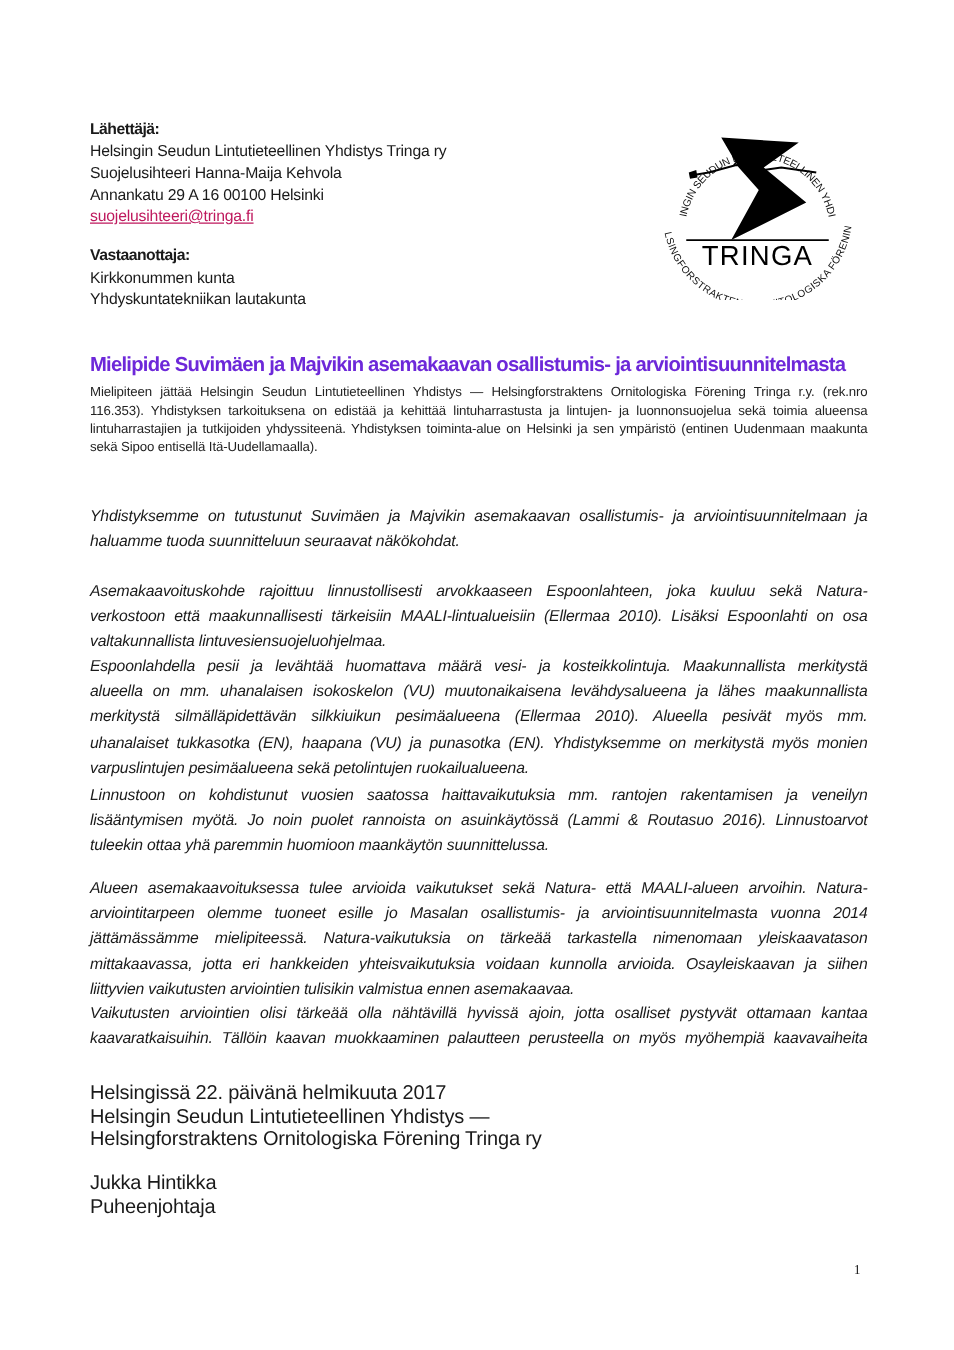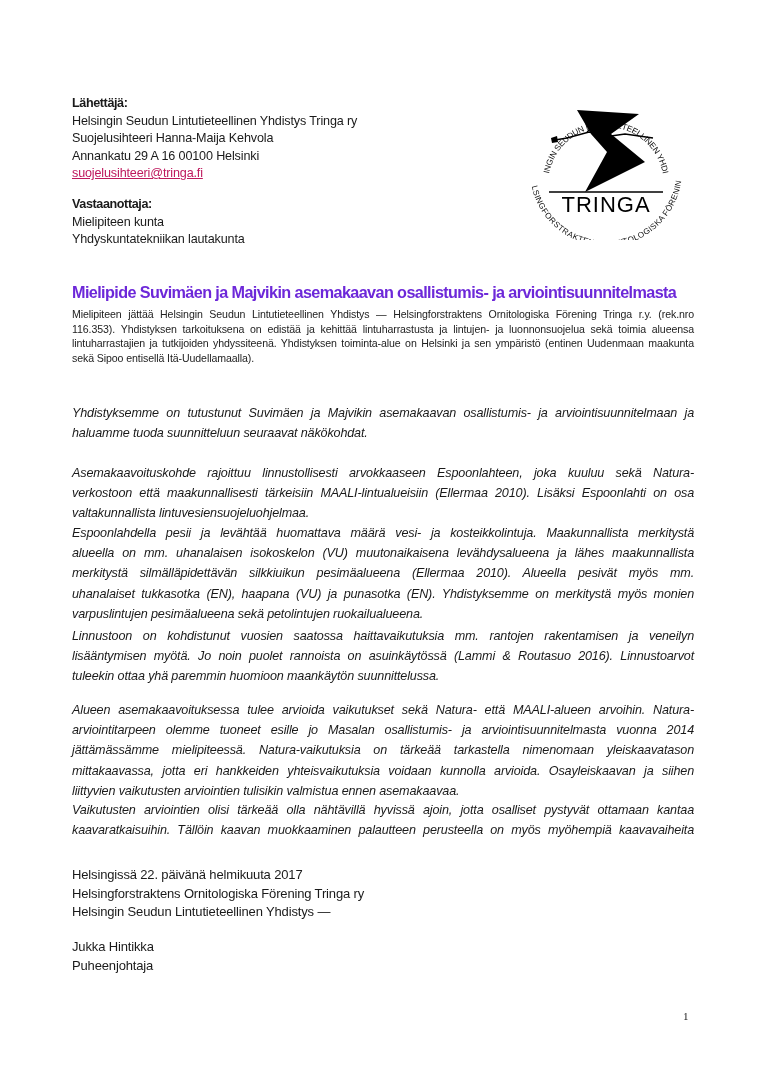--- a/index.html
+++ b/index.html
@@ -11,40 +11,40 @@
   .bold { font-weight: bold; letter-spacing: -0.4px; }
   .email { color: #be185d; text-decoration: underline; }
   .title { position: absolute; left: 72px; top: 283px; font-size: 16.2px; font-weight: bold;
            letter-spacing: -0.6px; white-space: nowrap; color: #6d28d9; }
   .intro { position: absolute; left: 72px; top: 307px; width: 622px; font-size: 10.6px; line-height: 14.6px;
            text-align: justify; color: #222; letter-spacing: -0.1px; }
   .para { position: absolute; left: 72px; width: 622px; font-size: 12.6px; line-height: 20.2px;
           text-align: justify; letter-spacing: -0.15px; color: #1a1a1a; font-style: italic; }
   .para .l { display: block; text-align: justify; text-align-last: justify; }
   .para .l.last { text-align-last: left; }
-  .sig { position: absolute; left: 72px; font-size: 13px; line-height: 18.5px; white-space: nowrap; letter-spacing: -0.15px; }
+  .sig { position: absolute; left: 72px; font-size: 16px; line-height: 18.5px; white-space: nowrap; letter-spacing: -0.15px; }
   .pagenum { position: absolute; left: 683px; top: 1010px; font-size: 11px; font-family: "Liberation Serif", serif; }
   .logo { position: absolute; left: 527px; top: 82px; width: 158px; height: 158px; }
 </style>
 </head>
 <body>
 
 <div class="page">
 
   <div class="block" style="top:95px;">
     <div class="line bold">Lähettäjä:</div>
     <div class="line">Helsingin Seudun Lintutieteellinen Yhdistys Tringa ry</div>
     <div class="line">Suojelusihteeri Hanna-Maija Kehvola</div>
     <div class="line">Annankatu 29 A 16 00100 Helsinki</div>
     <div class="line"><span class="email">suojelusihteeri@tringa.fi</span></div>
   </div>
 
   <div class="block" style="top:196px;">
     <div class="line bold">Vastaanottaja:</div>
-    <div class="line">Mielipiteen kunta</div>
+    <div class="line">Kirkkonummen kunta</div>
     <div class="line">Yhdyskuntatekniikan lautakunta</div>
   </div>
 
   <div class="logo">
     <svg width="158" height="158" viewBox="0 0 158 158">
       <defs>
         <path id="topArc" d="M 22 92 A 58 58 0 0 1 136 92" fill="none"></path>
         <path id="botArc" d="M 12 100 A 68 68 0 0 0 146 100" fill="none"></path>
       </defs>
       <text font-size="8.3" font-family="Liberation Sans, sans-serif" fill="#111" letter-spacing="-0.2">
@@ -101,22 +101,22 @@
     <span class="l last">liittyvien vaikutusten arviointien tulisikin valmistua ennen asemakaavaa.</span>
   </div>
 
   <div class="para" style="top:800px;">
     <span class="l">Vaikutusten arviointien olisi tärkeää olla nähtävillä hyvissä ajoin, jotta osalliset pystyvät ottamaan kantaa</span>
     <span class="l">kaavaratkaisuihin. Tällöin kaavan muokkaaminen palautteen perusteella on myös myöhempiä kaavavaiheita</span>
   </div>
 
   <div class="sig" style="top:866px;">
     <div>Helsingissä 22. päivänä helmikuuta 2017</div>
+    <div>Helsingin Seudun Lintutieteellinen Yhdistys —</div>
     <div>Helsingforstraktens Ornitologiska Förening Tringa ry</div>
-    <div>Helsingin Seudun Lintutieteellinen Yhdistys —</div>
   </div>
   <div class="sig" style="top:938px;">
     <div>Jukka Hintikka</div>
     <div>Puheenjohtaja</div>
   </div>
 
   <div class="pagenum">1</div>
 </div>
 
 </body></html>

